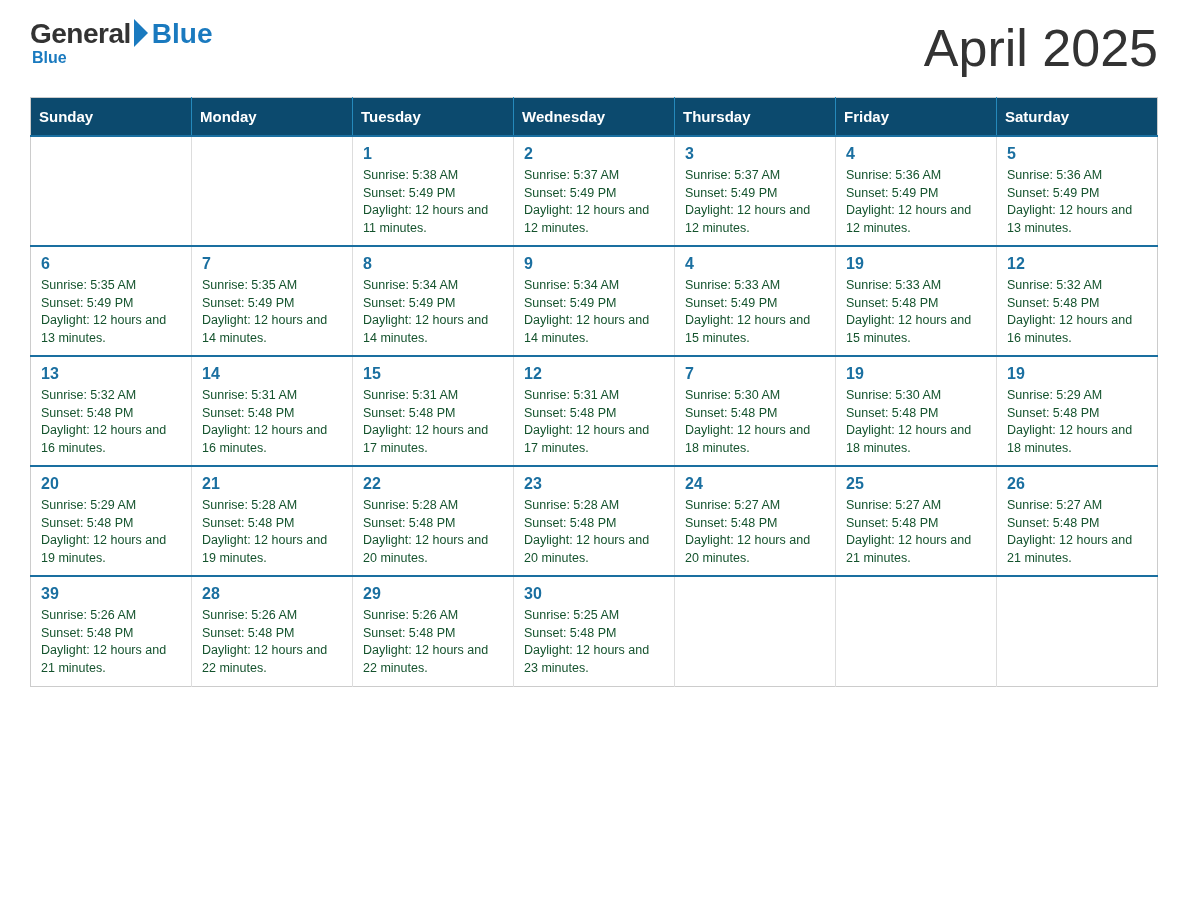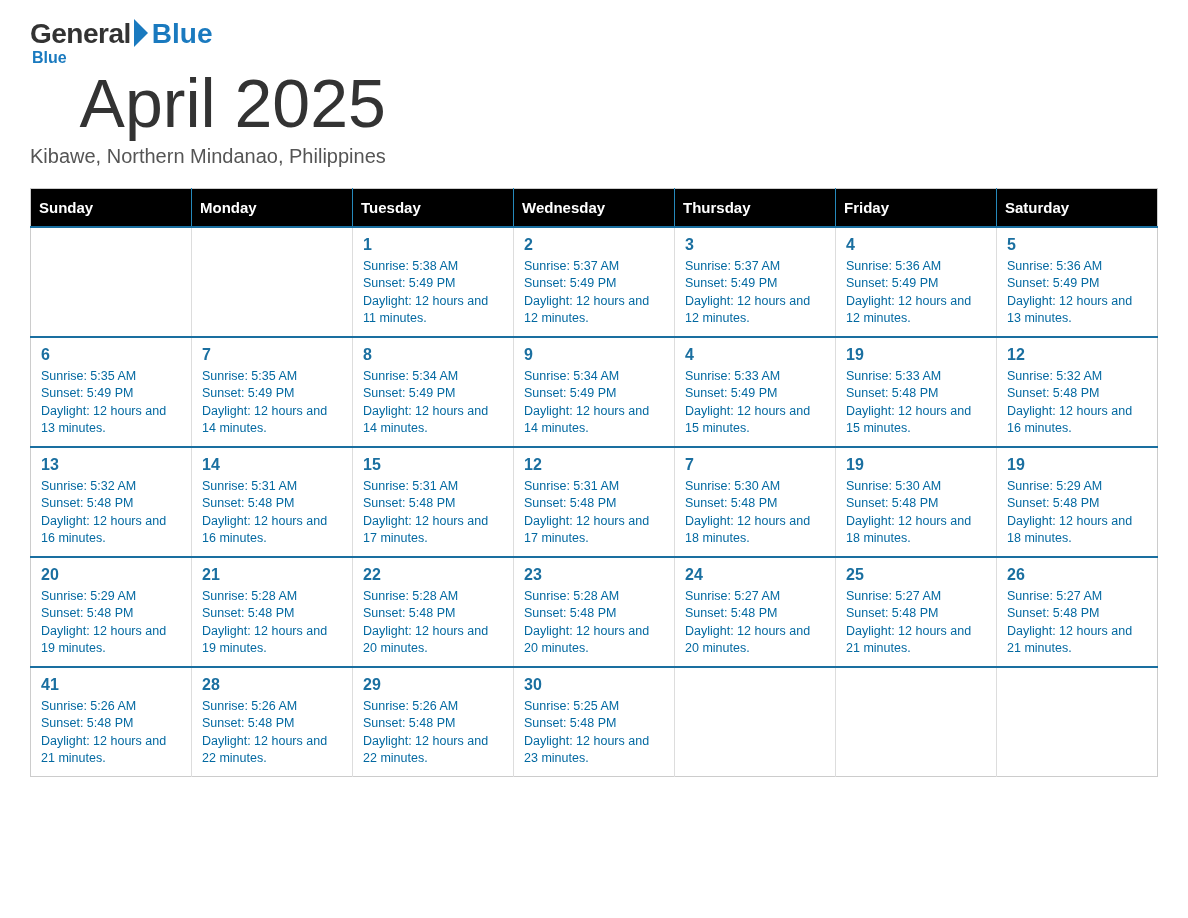--- a/index.html
+++ b/index.html
@@ -8,21 +8,20 @@
       background: #fff;
       width: 1188px;
       min-height: 918px;
       padding: 20px 30px;
     }
     .header-area {
       display: flex;
       justify-content: space-between;
       align-items: flex-start;
       margin-bottom: 20px;
-      flex-direction: column;
     }
     .logo {
       display: flex;
       flex-direction: column;
       line-height: 1;
     }
     .logo-top {
       display: flex;
       align-items: center;
     }
@@ -51,37 +50,37 @@
       font-size: 16px;
       color: #1a7abf;
       font-weight: bold;
       margin-top: 2px;
       padding-left: 2px;
     }
     .title-area {
       text-align: right;
     }
     .main-title {
-      font-size: 68px;
+      font-size: 52px;
       font-weight: normal;
       color: #333;
       line-height: 1.1;
     }
     .subtitle {
       font-size: 20px;
       color: #555;
       margin-top: 4px;
     }
     .calendar {
       width: 100%;
       border-collapse: collapse;
       border: 1px solid #ccc;
     }
     .calendar thead tr th {
-      background-color: #000000;
+      background-color: #0c4a6e;
       color: #fff;
       padding: 10px 8px;
       font-size: 15px;
       font-weight: bold;
       text-align: left;
       border-right: 1px solid #2589bb;
     }
     .calendar thead tr th:last-child {
       border-right: none;
     }
@@ -101,42 +100,41 @@
     }
     .day-number {
       font-size: 16px;
       font-weight: bold;
       color: #1a6fa0;
       display: block;
       margin-bottom: 4px;
     }
     .day-info {
       font-size: 12.5px;
-      color: #0369a1;
+      color: #14532d;
       line-height: 1.4;
     }
     .empty-cell {
       background: #fff;
     }
   </style>
 </head>
 <body>
 
 <div class="header-area">
   <div class="logo">
     <div class="logo-top">
       <span class="logo-general">General</span>
       <div class="logo-triangle"></div>
       <span class="logo-blue">Blue</span>
     </div>
     <div class="logo-bottom">Blue</div>
   </div>
   <div class="title-area">
     <div class="main-title">April 2025</div>
-    <div class="subtitle">Kibawe, Northern Mindanao, Philippines</div>
   </div>
 </div>
 
 <table class="calendar">
   <thead>
     <tr>
     <th>Sunday</th>
         <th>Monday</th>
         <th>Tuesday</th>
         <th>Wednesday</th>
@@ -255,21 +253,21 @@
           <span class="day-number">25</span>
           <div class="day-info">Sunrise: 5:27 AM<br>Sunset: 5:48 PM<br>Daylight: 12 hours and 21 minutes.</div>
         </td>
         <td>
           <span class="day-number">26</span>
           <div class="day-info">Sunrise: 5:27 AM<br>Sunset: 5:48 PM<br>Daylight: 12 hours and 21 minutes.</div>
         </td>
       </tr>
       <tr>
         <td>
-          <span class="day-number">41</span>
+          <span class="day-number">39</span>
           <div class="day-info">Sunrise: 5:26 AM<br>Sunset: 5:48 PM<br>Daylight: 12 hours and 21 minutes.</div>
         </td>
         <td>
           <span class="day-number">28</span>
           <div class="day-info">Sunrise: 5:26 AM<br>Sunset: 5:48 PM<br>Daylight: 12 hours and 22 minutes.</div>
         </td>
         <td>
           <span class="day-number">29</span>
           <div class="day-info">Sunrise: 5:26 AM<br>Sunset: 5:48 PM<br>Daylight: 12 hours and 22 minutes.</div>
         </td>

